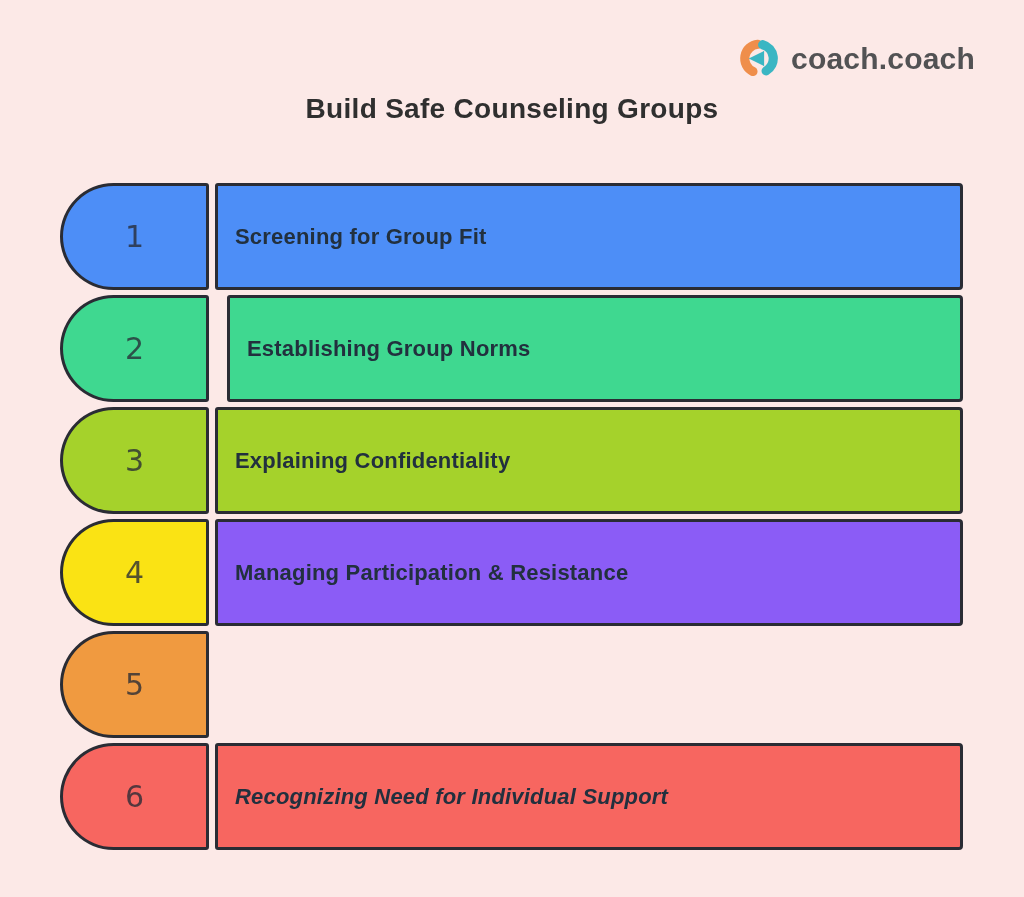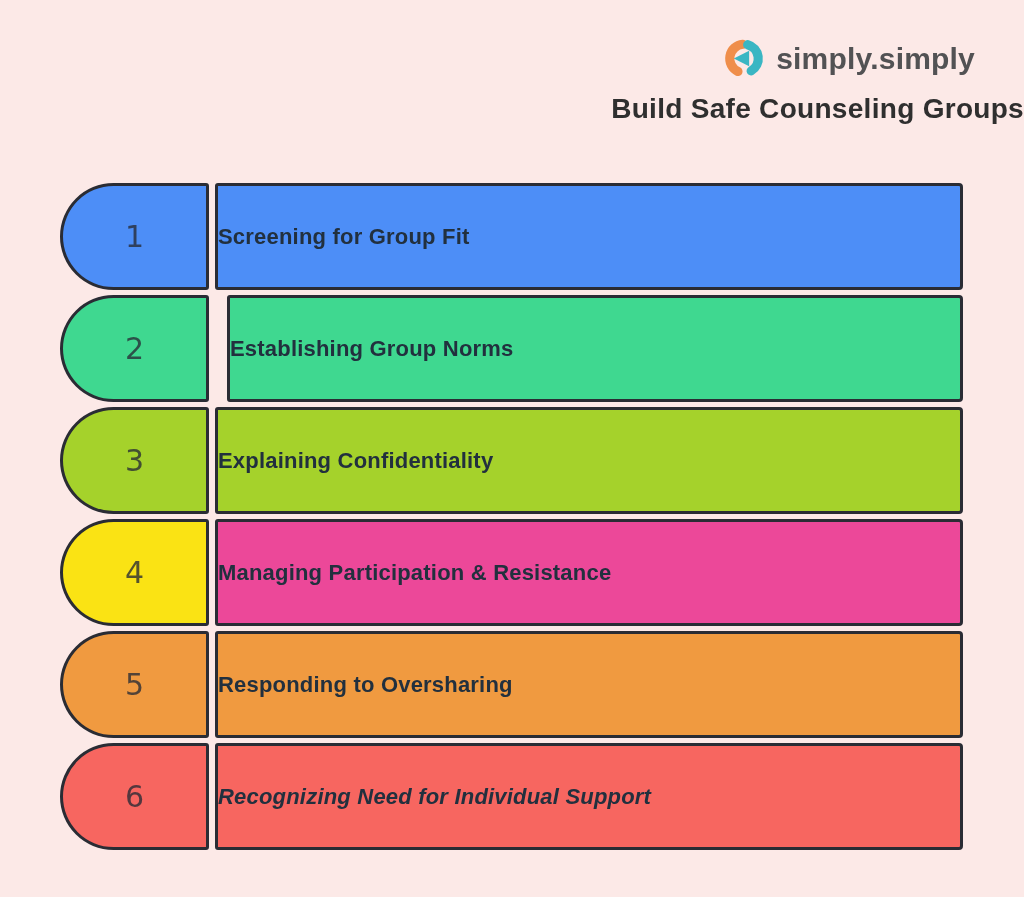--- a/index.html
+++ b/index.html
@@ -37,21 +37,21 @@
     color: var(--logo-text-color);
     line-height: 1;
   }
 
   
   .title {
     position: absolute;
     top: 93px;
     left: 0;
     width: 100%;
-    text-align: right;
+    text-align: center;
     font-size: 28px;
     font-weight: bold;
     color: var(--title-color);
     letter-spacing: 0.3px;
   }
 
   
   .rows {
     position: absolute;
     top: 183px;
@@ -78,40 +78,41 @@
     font-size: 30px;
     font-weight: 400;
     color: var(--number-color);
   }
   .bar {
     flex: 1;
     border: 3px solid var(--border);
     border-radius: 3px 4px 4px 3px;
     display: flex;
     align-items: center;
+    padding-left: 17px;
   }
   .bar-label {
     font-size: 22px;
     font-weight: bold;
     color: var(--label-color);
     letter-spacing: 0.2px;
   }
 </style>
 </head>
 <body>
 
 <div class="stage">
 
   <div class="logo">
     <svg class="logo-icon" viewBox="0 0 44 44">
       <path d="M 20.8 8.1 A 14 14 0 0 0 16.1 34.7" fill="none" stroke-width="9" stroke-linecap="round" stroke="#ef8e4b"></path>
       <path d="M 25.6 8.5 A 14 14 0 0 1 29 34.1" fill="none" stroke-width="9" stroke-linecap="round" stroke="#3ab6c3"></path>
       <polygon points="12,22 27,14.5 27,29.5" fill="#3ab6c3"></polygon>
     </svg>
-    <span class="logo-text">simply.simply</span>
+    <span class="logo-text">coach.coach</span>
   </div>
 
   <h1 class="title">Build Safe Counseling Groups</h1>
 
   <div class="rows">
   <div class="row">
     <div class="capsule" style="background: rgb(77, 142, 247);">
       <span class="num">1</span>
     </div>
     <div class="bar" style="background: rgb(77, 142, 247);">
@@ -134,31 +135,28 @@
     </div>
     <div class="bar" style="background: rgb(165, 210, 43); text-align: right;">
       <span class="bar-label">Explaining Confidentiality</span>
     </div>
   </div>
 
   <div class="row">
     <div class="capsule" style="background: rgb(250, 227, 20);">
       <span class="num">4</span>
     </div>
-    <div class="bar" style="background: #ec4899;">
+    <div class="bar" style="background: #8b5cf6;">
       <span class="bar-label">Managing Participation &amp; Resistance</span>
     </div>
   </div>
 
   <div class="row">
     <div class="capsule" style="background: rgb(240, 154, 64);">
       <span class="num">5</span>
-    </div>
-    <div class="bar" style="background: rgb(240, 154, 64);">
-      <span class="bar-label">Responding to Oversharing</span>
     </div>
   </div>
 
   <div class="row">
     <div class="capsule" style="background: rgb(247, 102, 96);">
       <span class="num">6</span>
     </div>
     <div class="bar" style="background: rgb(247, 102, 96); font-style: italic;">
       <span class="bar-label">Recognizing Need for Individual Support</span>
     </div>

